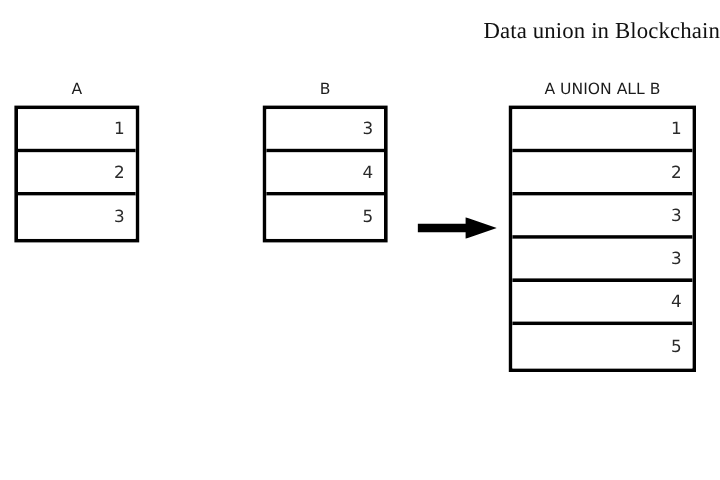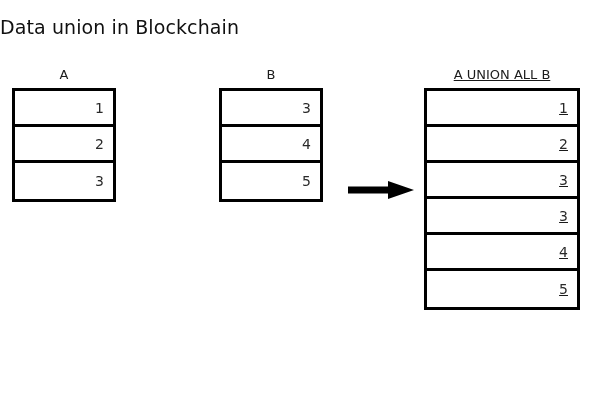--- a/index.html
+++ b/index.html
@@ -17,33 +17,34 @@
   .canvas {
     position: relative;
     width: 600px;
     height: 400px;
   }
   .title {
     position: absolute;
     top: 16px;
     left: 0;
     width: 600px;
-    text-align: left;
+    text-align: right;
     font-size: 19px;
     font-weight: 400;
     color: #101010;
     letter-spacing: 0.1px;
     white-space: nowrap;
+    font-family: Liberation Serif, serif;
   }
   .table-group {
     position: absolute;
   }
   .group-a   { left: 12px;  top: 62px; width: 104px; }
   .group-b   { left: 219px; top: 62px; width: 104px; }
-  .group-res { left: 424px; top: 62px; width: 156px; text-decoration: underline; }
+  .group-res { left: 424px; top: 62px; width: 156px; }
 
   .group-label {
     font-size: 13px;
     color: #1c1c1c;
     text-align: center;
     height: 26px;
     line-height: 26px;
     white-space: nowrap;
   }
   .table {

